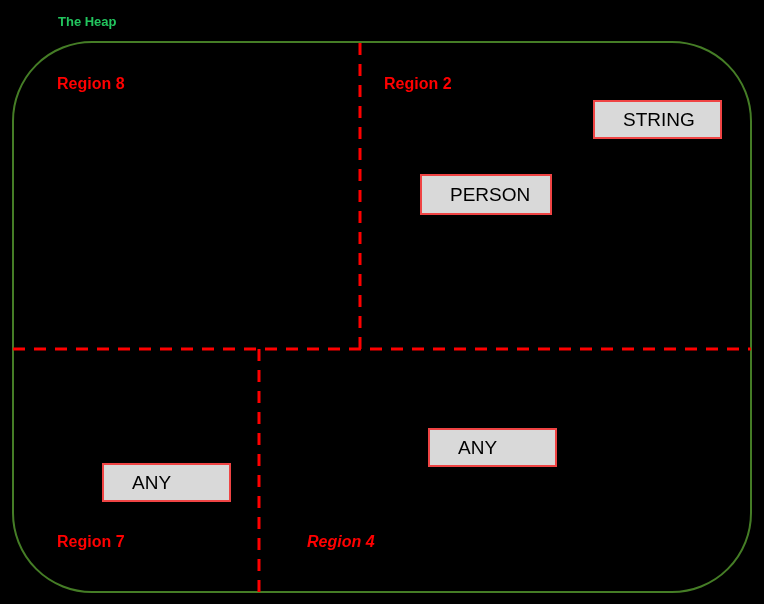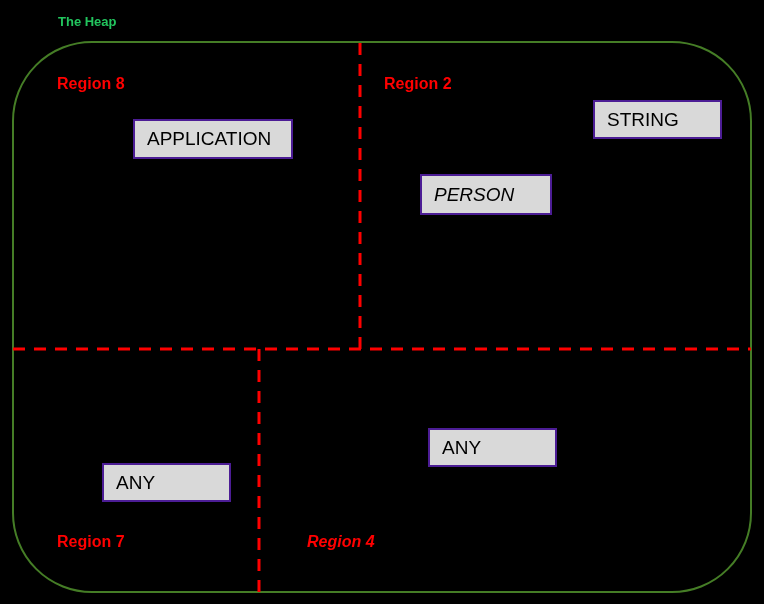--- a/index.html
+++ b/index.html
@@ -47,31 +47,31 @@
     white-space: nowrap;
   }
   .rl1 { left: 57px;  top: 75px;  }
   .rl2 { left: 384px; top: 75px;  }
   .rl3 { left: 57px;  top: 533px; }
   .rl4 { left: 307px; top: 533px; font-style: italic; }
   .obj-box {
     position: absolute;
     box-sizing: border-box;
     background: #d9d9d9;
-    border: 2px solid #4c1d95;
+    border: 2px solid #ef4444;
     color: #000000;
     font-size: 19px;
     display: flex;
     align-items: center;
-    padding-left: 12px;
+    padding-left: 28px;
     white-space: nowrap;
   }
   .box-application { left: 133px; top: 119px; width: 160px; height: 40px; }
   .box-string      { left: 593px; top: 100px; width: 129px; height: 39px; }
-  .box-person      { left: 420px; top: 174px; width: 132px; height: 41px; font-style: italic; }
+  .box-person      { left: 420px; top: 174px; width: 132px; height: 41px; }
   .box-any-r3      { left: 102px; top: 463px; width: 129px; height: 39px; }
   .box-any-r4      { left: 428px; top: 428px; width: 129px; height: 39px; }
 </style>
 </head>
 <body>
 
 <div class="canvas">
 
   <div class="heap-title">The Heap</div>
 
@@ -84,21 +84,20 @@
   </svg>
 
   <div class="region-label rl1">Region 8</div>
 
   <div class="region-label rl2">Region 2</div>
 
   <div class="region-label rl3">Region 7</div>
 
   <div class="region-label rl4">Region 4</div>
 
-  <div class="obj-box box-application">APPLICATION</div>
 
   <div class="obj-box box-string">STRING</div>
 
   <div class="obj-box box-person">PERSON</div>
 
   <div class="obj-box box-any-r3">ANY</div>
 
   <div class="obj-box box-any-r4">ANY</div>
 
 </div>

